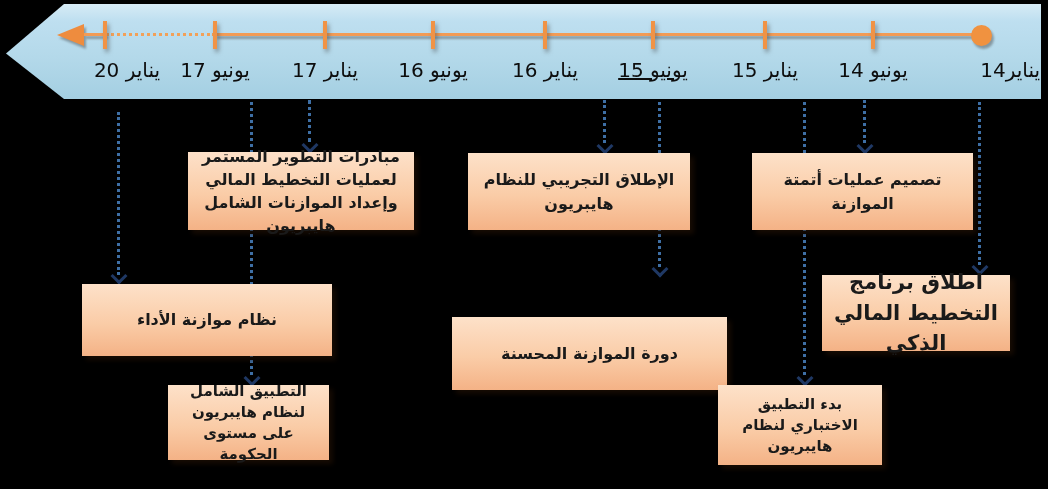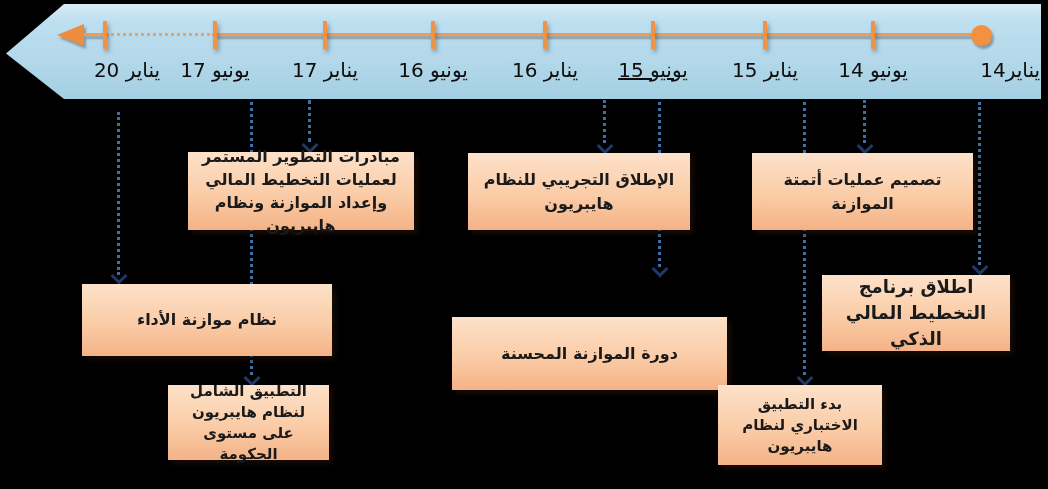--- a/index.html
+++ b/index.html
@@ -40,21 +40,21 @@
     direction:rtl;padding:3px 6px;
     background:linear-gradient(180deg,#FDE1C9 0%,#FACCA7 55%,#F4B286 100%);
     box-shadow:4px 4px 5px rgba(40,20,5,.55);
     color:#1a1a1a;font-weight:bold;font-size:16px;line-height:1.45;
   }
   .b1{left:188px;top:152px;width:226px;height:78px;}
   .b2{left:468px;top:153px;width:222px;height:77px;}
   .b3{left:752px;top:153px;width:221px;height:77px;}
   .b4{left:82px; top:284px;width:250px;height:72px;text-align:center;}
   .b5{left:452px;top:277px;width:275px;height:73px;margin-top:40px;}
-  .b6{left:822px;top:275px;width:188px;height:76px;font-size:18px;}
+  .b6{left:822px;top:275px;width:188px;height:76px;font-size:21px;}
   .b7{left:168px;top:385px;width:161px;height:75px;font-size:15px;line-height:1.4;}
   .b8{left:718px;top:385px;width:164px;height:80px;font-size:15px;line-height:1.4;}
 </style>
 </head>
 <body>
 
 <div class="canvas">
 
   <div class="band"></div>
 
@@ -100,21 +100,21 @@
   <div class="conn" style="left:803px;top:102px;height:273px;"></div>
   <div class="chev" style="left:799px;top:372px;"></div>
 
   <div class="conn" style="left:863px;top:100px;height:43px;"></div>
   <div class="chev" style="left:859px;top:140px;"></div>
 
   <div class="conn" style="left:978px;top:102px;height:163px;"></div>
   <div class="chev" style="left:974px;top:261px;"></div>
 
   <div class="mbox b1">
-    <span>مبادرات التطوير المستمر لعمليات التخطيط المالي وإعداد الموازنة ونظام هايبريون</span>
+    <span>مبادرات التطوير المستمر لعمليات التخطيط المالي وإعداد الموازنات الشامل هايبريون</span>
   </div>
   <div class="mbox b2">
     <span>الإطلاق التجريبي للنظام هايبريون</span>
   </div>
   <div class="mbox b3">
     <span>تصميم عمليات أتمتة الموازنة</span>
   </div>
   <div class="mbox b4">
     <span>نظام موازنة الأداء</span>
   </div>

